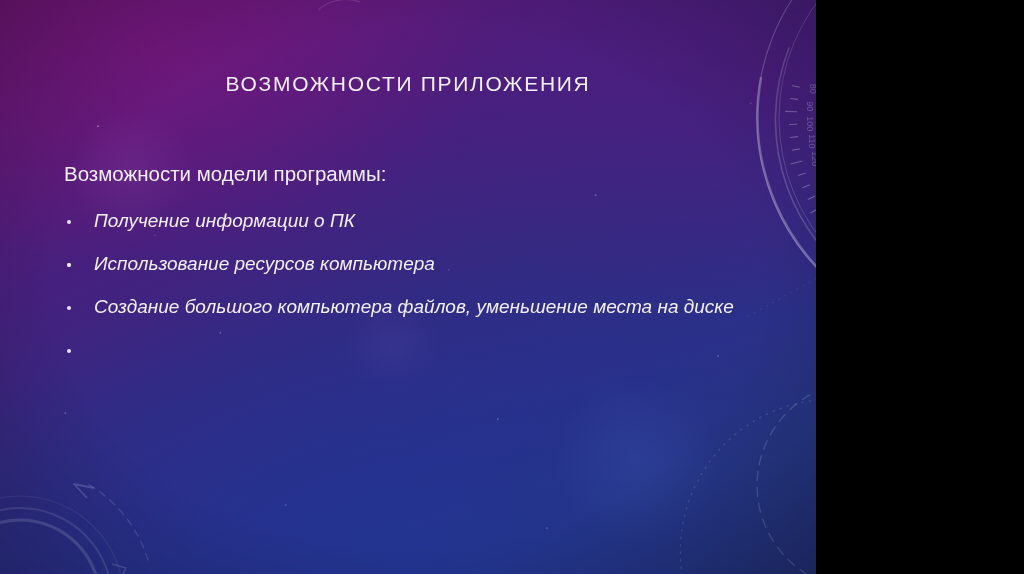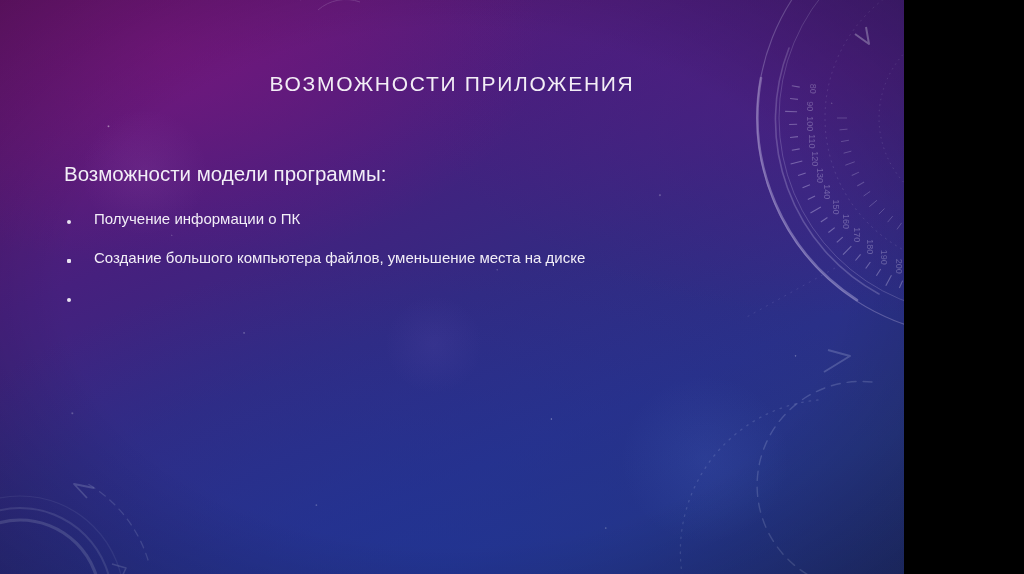--- a/index.html
+++ b/index.html
@@ -2,21 +2,21 @@
 <html><head>
 <meta charset="utf-8">
 <style>
   html, body {
     margin: 0;
     padding: 0;
     background: #000;
   }
   #slide {
     position: relative;
-    width: 904px;
+    width: 816px;
     height: 574px;
     overflow: hidden;
     font-family: "Liberation Sans", sans-serif;
     background:
       radial-gradient(ellipse 60% 55% at 18% 8%, rgba(128,22,130,0.55) 0%, rgba(128,22,130,0) 70%),
       radial-gradient(ellipse 70% 60% at 95% 12%, rgba(86,26,128,0.60) 0%, rgba(86,26,128,0) 72%),
       radial-gradient(ellipse 85% 75% at 50% 100%, rgba(32,52,150,0.75) 0%, rgba(32,52,150,0) 75%),
       linear-gradient(157deg, #6a1570 0%, #5b1a77 16%, #46207e 33%, #332a82 52%, #2a3088 70%, #26357f 85%, #222f6e 100%);
   }
   
@@ -86,26 +86,27 @@
     font-weight: 400;
   }
   ul.bullets {
     list-style: none;
     margin: 0;
     padding: 0;
   }
   ul.bullets li {
     position: relative;
     color: #f2eef7;
-    font-size: 15px;
+    font-size: 19px;
     line-height: 1;
     padding-left: 30px;
     margin-bottom: 24px;
     font-weight: 400;
     white-space: nowrap;
+    font-style: italic;
   }
   ul.bullets li:last-child { margin-bottom: 0; }
   ul.bullets li .dot {
     position: absolute;
     left: 3px;
     top: 9px;
     width: 4px;
     height: 4px;
     border-radius: 50%;
     background: #e8e2f0;
@@ -260,20 +261,21 @@
     <ul class="bullets">
       <li>
         <span class="dot"></span>
         <span>Получение информации о ПК</span>
       </li>
       <li>
         <span class="dot"></span>
       </li>
       <li>
         <span class="dot"></span>
+        <span>Использование ресурсов компьютера</span>
       </li>
       <li>
         <span class="dot"></span>
         <span>Создание большого компьютера файлов, уменьшение места на диске</span>
       </li>
       <li>
         <span class="dot"></span>
       </li>
     </ul>
   </div>

